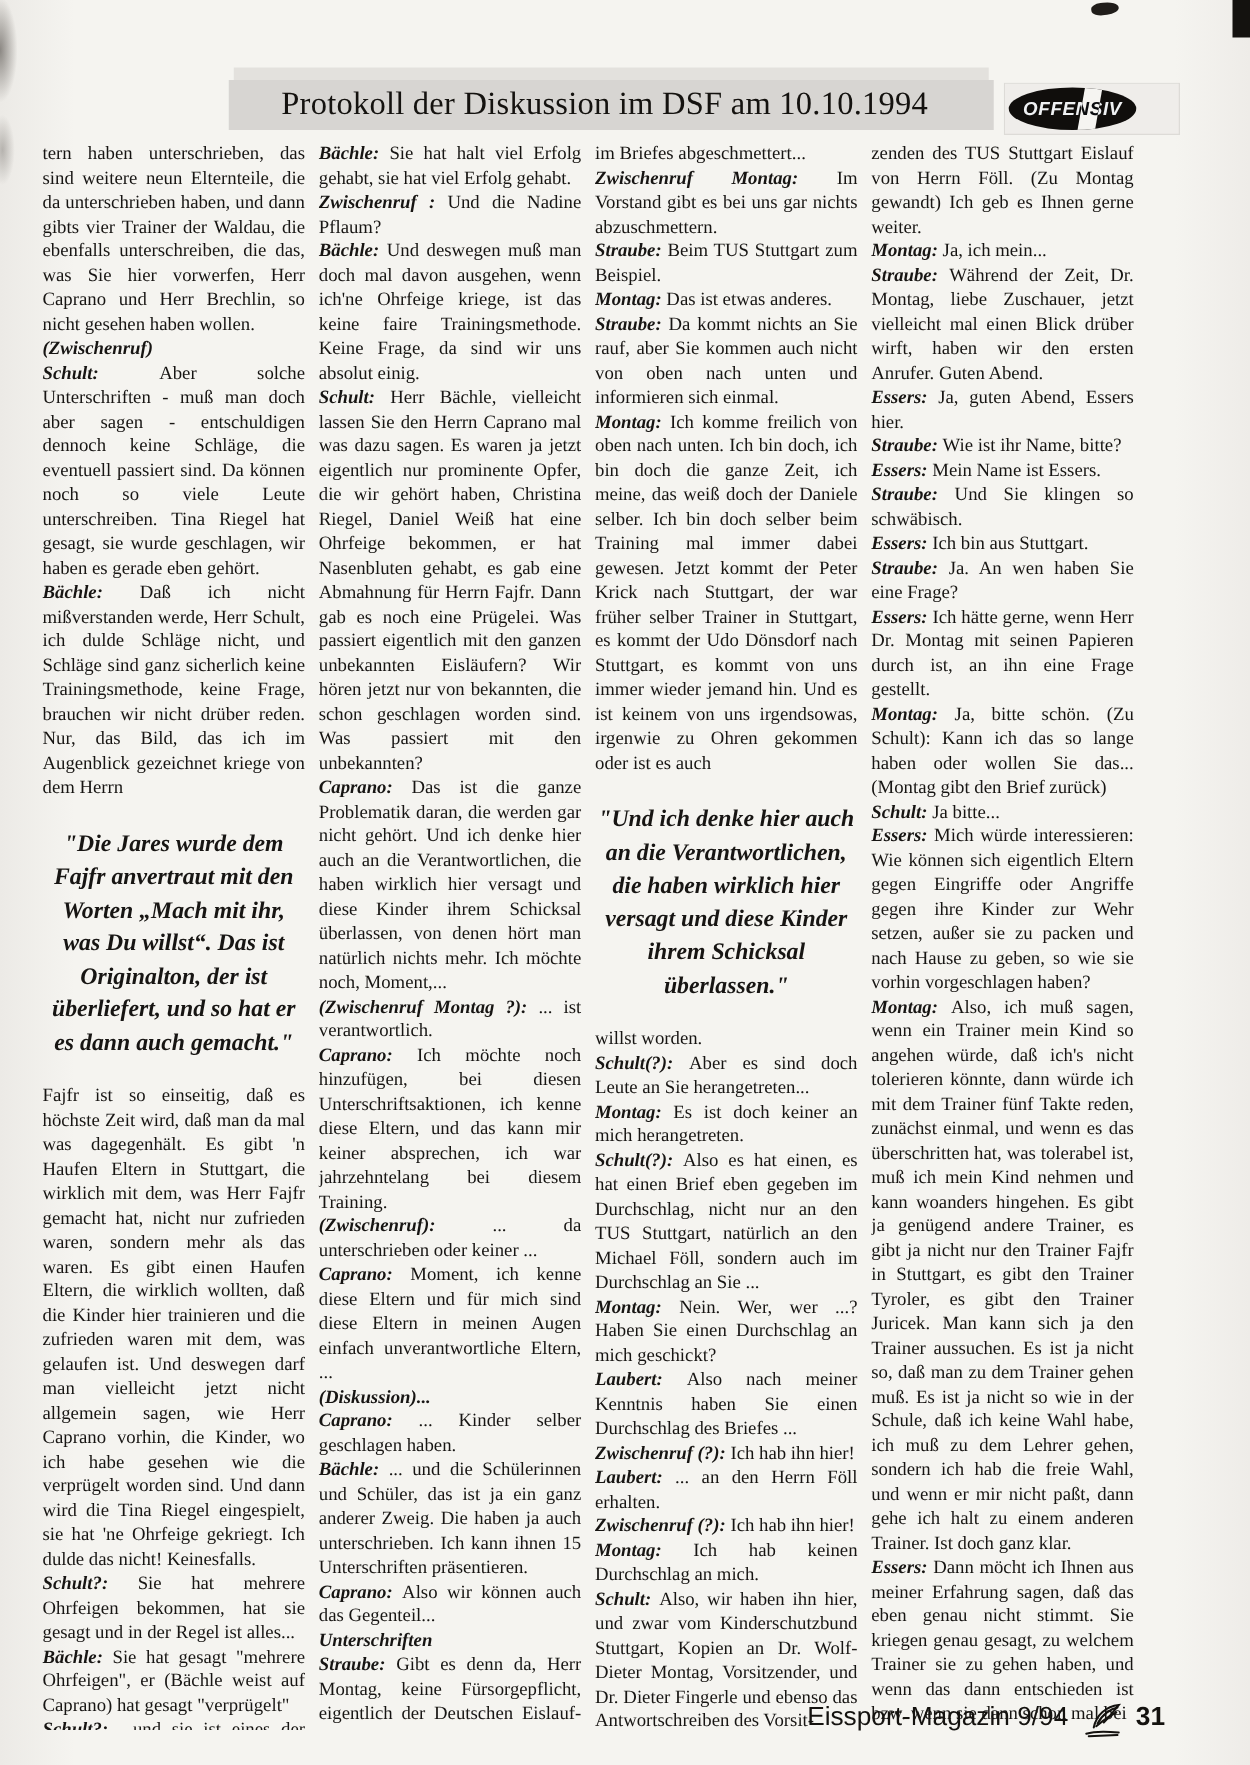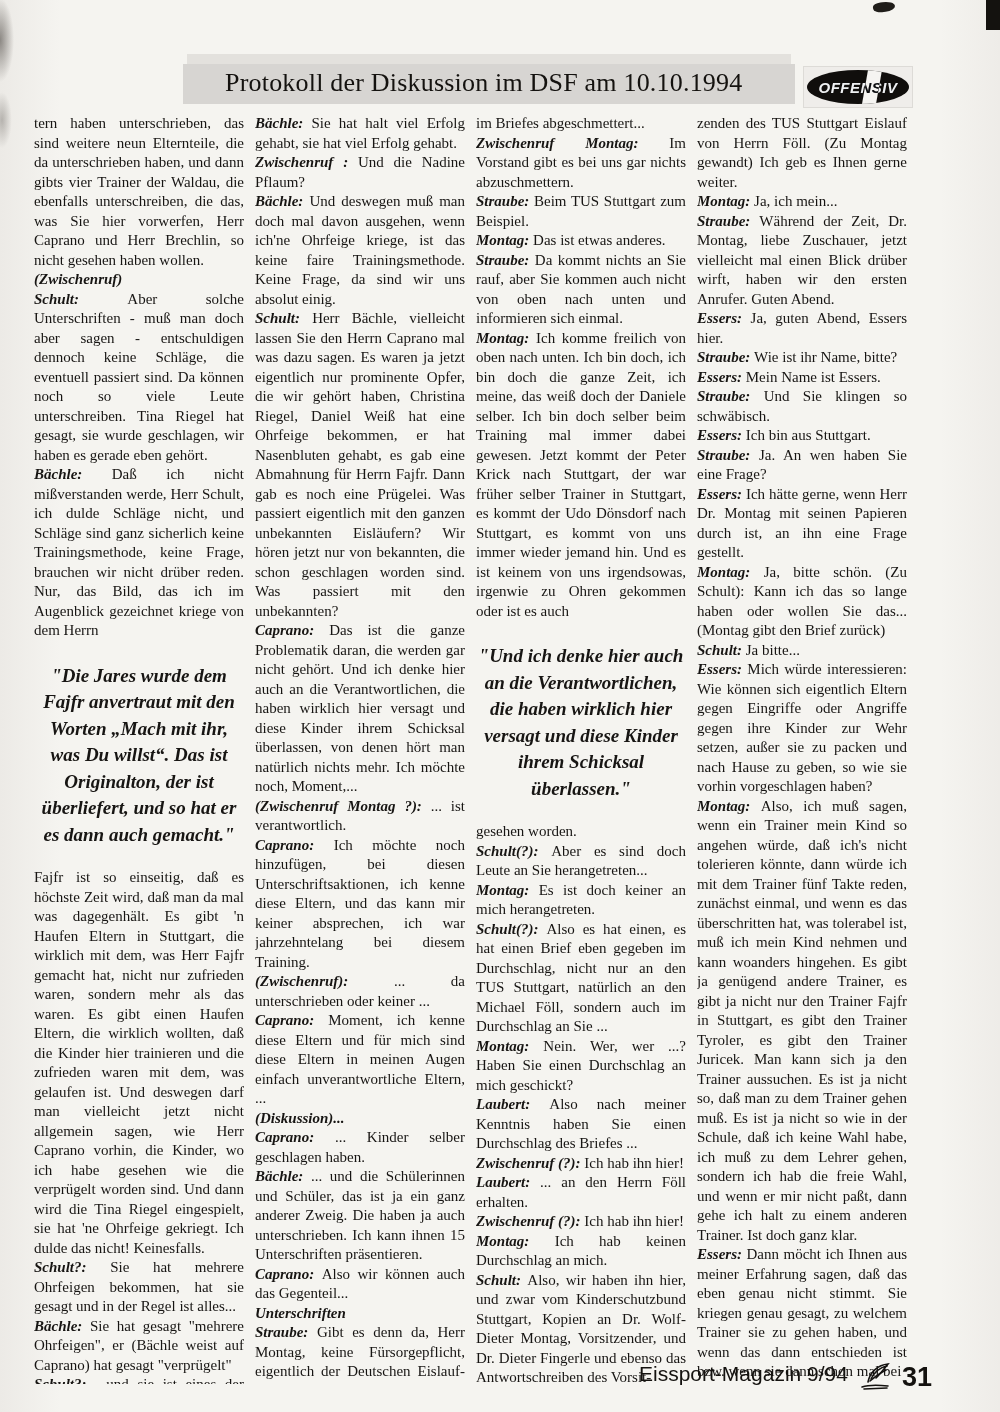--- a/index.html
+++ b/index.html
@@ -14,40 +14,40 @@
   .mark-tr{position:absolute;right:0;top:0;width:14px;height:30px;background:#14120f;}
   .speck-tr{position:absolute;right:105px;top:2px;width:22px;height:10px;background:#201d1a;
         border-radius:40% 60% 50% 50%;transform:rotate(-8deg);}
   
   .header-band{position:absolute;left:183px;top:64px;width:612px;height:40px;background:#d7d5d2;
         box-shadow:0 -14px 0 -4px #e3e1dd;}
   .page-title{position:absolute;left:225px;top:68px;width:560px;
         font-family:Liberation Serif, serif;font-size:26px;letter-spacing:.2px;color:#14120f;
         white-space:nowrap;}
   .logo-card{position:absolute;left:803px;top:66px;width:110px;height:42px;background:#efedea;
-        box-shadow:0 0 0 1px #dddbd7 inset;}
+        box-shadow:0 0 0 1px #dddbd7 inset;padding-left:31px;}
   .logo-oval{position:absolute;left:4px;top:4px;width:102px;height:34px;background:#100e0c;
         border-radius:50%;overflow:hidden;}
   .logo-notch{position:absolute;left:58px;top:0;width:14px;height:34px;background:#f5f4f1;
         transform:skewX(-10deg);}
   .logo-text{position:absolute;left:0;top:0;width:102px;height:34px;display:flex;align-items:center;justify-content:center;
         font-family:"Liberation Sans", sans-serif;font-weight:bold;font-style:italic;font-size:15px;
         color:#ffffff;letter-spacing:.5px;mix-blend-mode:difference;}
   
   .cols{position:absolute;left:34px;top:114px;width:892px;display:flex;gap:11px;}
   .col{width:210px;height:1270px;overflow:hidden;}
   .para{margin:0;font-size:15px;line-height:19.5px;text-align:justify;hyphens:auto;-webkit-hyphens:auto;}
   .speaker{font-weight:bold;font-style:italic;}
   .quote{margin:22px 2px 20px 2px;font-size:19px;line-height:26.5px;font-weight:bold;font-style:italic;
         text-align:center;hyphens:none;}
   
   .footer{position:absolute;left:0;top:1362px;width:932px;display:flex;justify-content:flex-end;
         gap:10px;font-family:"Liberation Sans", sans-serif;}
   .footer-mag{font-size:21px;color:#14120f;}
-  .footer-page{font-size:27px;font-weight:bold;color:#14120f;}
+  .footer-page{font-size:21px;font-weight:bold;color:#14120f;}
   .skater-icon{width:34px;height:30px;}
 </style>
 </head>
 <body>
 
 <div class="page">
 
   <div class="smudge-tl"></div>
   <div class="mark-tr"></div>
   <div class="speck-tr"></div>
@@ -92,21 +92,21 @@
         <p class="para"><span class="speaker">Straube: </span>Gibt es denn da, Herr Montag, keine Fürsorgepflicht, eigentlich der Deutschen Eislauf-Union. Also Sie warten immer darauf, daß Ihnen irgendeiner was sagt. Daß irgendeiner zu Ihnen kommt. Ich meine, im Verein gab es Beschwerdebriefe, die wurden</p>
       </div>
     <div class="col">
         <p class="para">im Briefes abgeschmettert...</p>
         <p class="para"><span class="speaker">Zwischenruf Montag: </span>Im Vorstand gibt es bei uns gar nichts abzuschmettern.</p>
         <p class="para"><span class="speaker">Straube: </span>Beim TUS Stuttgart zum Beispiel.</p>
         <p class="para"><span class="speaker">Montag: </span>Das ist etwas anderes.</p>
         <p class="para"><span class="speaker">Straube: </span>Da kommt nichts an Sie rauf, aber Sie kommen auch nicht von oben nach unten und informieren sich einmal.</p>
         <p class="para"><span class="speaker">Montag: </span>Ich komme freilich von oben nach unten. Ich bin doch, ich bin doch die ganze Zeit, ich meine, das weiß doch der Daniele selber. Ich bin doch selber beim Training mal immer dabei gewesen. Jetzt kommt der Peter Krick nach Stuttgart, der war früher selber Trainer in Stuttgart, es kommt der Udo Dönsdorf nach Stuttgart, es kommt von uns immer wieder jemand hin. Und es ist keinem von uns irgendsowas, irgenwie zu Ohren gekommen oder ist es auch</p>
         <p class="quote">"Und ich denke hier auch an die Verantwortlichen, die haben wirklich hier versagt und diese Kinder ihrem Schicksal überlassen."</p>
-        <p class="para">gesehen worden.</p>
+        <p class="para">willst worden.</p>
         <p class="para"><span class="speaker">Schult(?): </span>Aber es sind doch Leute an Sie herangetreten...</p>
         <p class="para"><span class="speaker">Montag: </span>Es ist doch keiner an mich herangetreten.</p>
         <p class="para"><span class="speaker">Schult(?): </span>Also es hat einen, es hat einen Brief eben gegeben im Durchschlag, nicht nur an den TUS Stuttgart, natürlich an den Michael Föll, sondern auch im Durchschlag an Sie ...</p>
         <p class="para"><span class="speaker">Montag: </span>Nein. Wer, wer ...? Haben Sie einen Durchschlag an mich geschickt?</p>
         <p class="para"><span class="speaker">Laubert: </span>Also nach meiner Kenntnis haben Sie einen Durchschlag des Briefes ...</p>
         <p class="para"><span class="speaker">Zwischenruf (?): </span>Ich hab ihn hier!</p>
         <p class="para"><span class="speaker">Laubert: </span>... an den Herrn Föll erhalten.</p>
         <p class="para"><span class="speaker">Zwischenruf (?): </span>Ich hab ihn hier!</p>
         <p class="para"><span class="speaker">Montag: </span>Ich hab keinen Durchschlag an mich.</p>
         <p class="para"><span class="speaker">Schult: </span>Also, wir haben ihn hier, und zwar vom Kinderschutzbund Stuttgart, Kopien an Dr. Wolf-Dieter Montag, Vorsitzender, und Dr. Dieter Fingerle und ebenso das Antwortschreiben des Vorsit-</p>

